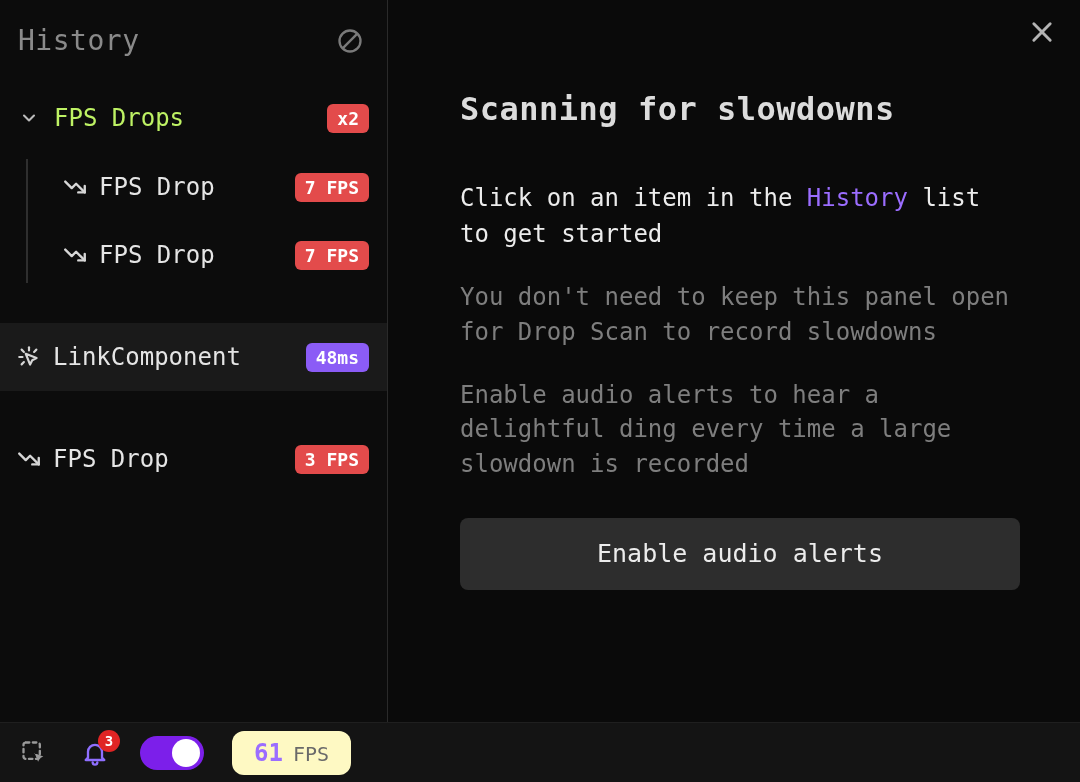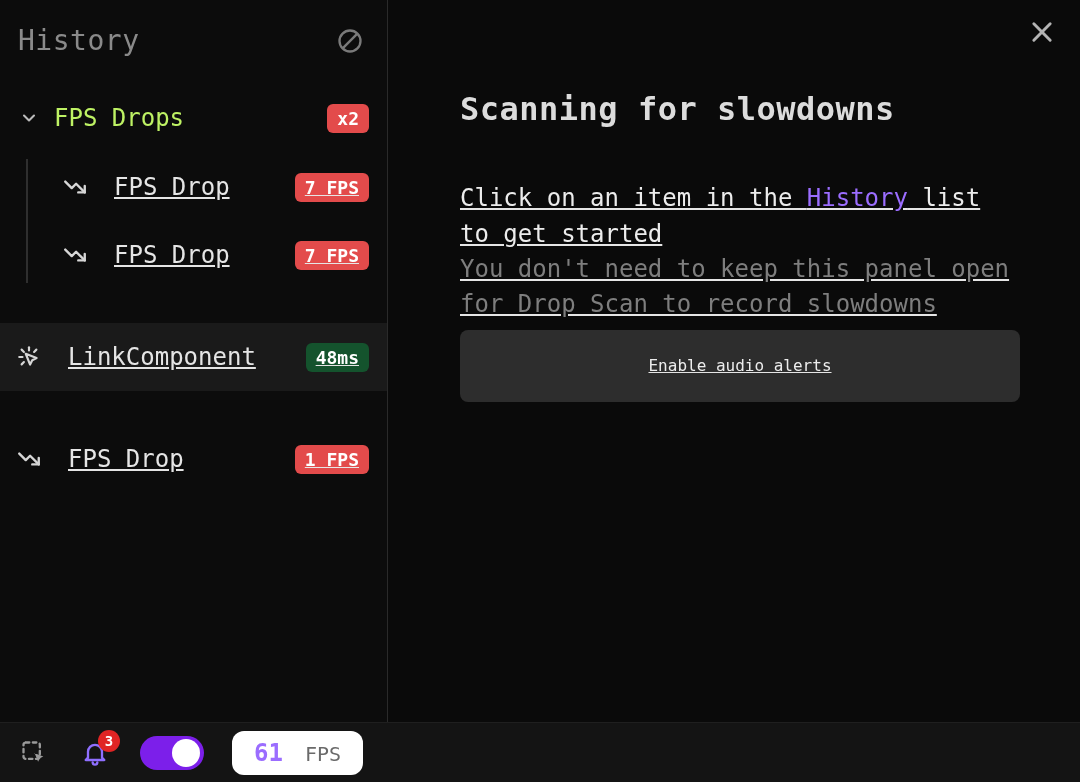--- a/index.html
+++ b/index.html
@@ -80,44 +80,43 @@
     flex: 1;
   }
   .badge {
     font-size: 18px;
     font-weight: 700;
     padding: 4px 10px;
     border-radius: 6px;
     color: #fff;
   }
   .badge-red { background: #e34b4b; }
-  .badge-green { background: #14532d; text-align: right; }
+  .badge-green { background: #8b5cf6; text-align: right; }
 
   .children {
     display: flex;
     flex-direction: column;
     position: relative;
   }
   .children::before {
     content: "";
     position: absolute;
     left: 26px;
     top: 6px;
     bottom: 6px;
     width: 2px;
     background: #2f2f2f;
   }
   .item-row {
     display: flex;
     align-items: center;
     height: 68px;
     padding: 0 18px 0 18px;
-    gap: 24px;
-    cursor: pointer;
-    text-decoration: underline;
+    gap: 9px;
+    cursor: pointer;
   }
   .item-row.level-1 { padding-left: 60px; }
   .item-row.level-0 { padding-left: 14px; margin-top: 34px; }
   .item-row.selected { background: #1a1a1a; }
   .item-icon {
     width: 30px; height: 26px;
     display: flex; align-items: center; justify-content: center;
     color: #d6d6d6;
     flex-shrink: 0;
   }
@@ -152,22 +151,22 @@
   .close-btn svg { width: 28px; height: 28px; }
   .detail-title {
     font-size: 32px;
     color: #dcdcdc;
     letter-spacing: 0.5px;
     margin-bottom: 18px;
   }
   .detail-body {
     display: flex;
     flex-direction: column;
+    gap: 28px;
     max-width: 560px;
-    text-decoration: underline;
   }
   .lead {
     font-size: 24px;
     line-height: 1.5;
     color: #ececec;
   }
   .lead .accent { color: #9b6dff; }
   .muted {
     font-size: 24px;
     line-height: 1.45;
@@ -175,21 +174,21 @@
   }
   .audio-btn {
     margin-top: 8px;
     width: 560px;
     height: 72px;
     background: #2d2d2d;
     border-radius: 8px;
     display: flex;
     align-items: center;
     justify-content: center;
-    font-size: 16px;
+    font-size: 25px;
     color: #ececec;
     cursor: pointer;
     border: none;
     font-family: inherit;
   }
 
   
   .footer {
     height: 60px;
     background: #141414;
@@ -236,22 +235,22 @@
   .toggle .thumb {
     position: absolute;
     top: 3px; right: 4px;
     width: 28px; height: 28px;
     border-radius: 50%;
     background: #fff;
   }
   .fps-pill {
     display: flex;
     align-items: baseline;
-    gap: 22px;
-    background: #ffffff;
+    gap: 10px;
+    background: #fef9c3;
     border-radius: 12px;
     padding: 8px 22px;
   }
   .fps-value {
     font-size: 24px;
     font-weight: 700;
     color: #9b6dff;
   }
   .fps-label {
     font-size: 20px;
@@ -325,40 +324,41 @@
         </div>
 
         <div class="item-row level-0">
           <span class="item-icon">
             <svg viewBox="0 0 24 24" fill="none" stroke="currentColor" stroke-width="2.2" stroke-linecap="round" stroke-linejoin="round">
               <polyline points="3 7 9 13 13 9 21 17"></polyline>
               <polyline points="15 17 21 17 21 11"></polyline>
             </svg>
           </span>
           <span class="item-label">FPS Drop</span>
-          <span class="badge badge-red">1 FPS</span>
+          <span class="badge badge-red">3 FPS</span>
         </div>
       </div>
     </aside>
 
     <section class="detail">
       <div class="close-btn">
         <svg viewBox="0 0 24 24" fill="none" stroke="currentColor" stroke-width="2.5" stroke-linecap="round">
           <line x1="5" y1="5" x2="19" y2="19"></line>
           <line x1="19" y1="5" x2="5" y2="19"></line>
         </svg>
       </div>
 
       <h1 class="detail-title">Scanning for slowdowns</h1>
 
       <div class="detail-body">
         <p class="lead">
           <span>Click on an item in the </span><span class="accent">History</span><span> list to get started</span>
         </p>
         <p class="muted">You don't need to keep this panel open for Drop Scan to record slowdowns</p>
+        <p class="muted">Enable audio alerts to hear a delightful ding every time a large slowdown is recorded</p>
         <button class="audio-btn">Enable audio alerts</button>
       </div>
     </section>
   </div>
 
   <footer class="footer">
     <div class="inspect-btn">
       <svg viewBox="0 0 24 24" fill="none" stroke="currentColor" stroke-width="2" stroke-linecap="round" stroke-linejoin="round">
         <rect x="3" y="3" width="14" height="14" rx="2" stroke-dasharray="3 3"></rect>
         <path d="M12 12l8 3-3 1.5-1.5 3-3-7.5z" fill="currentColor" stroke="none"></path>

